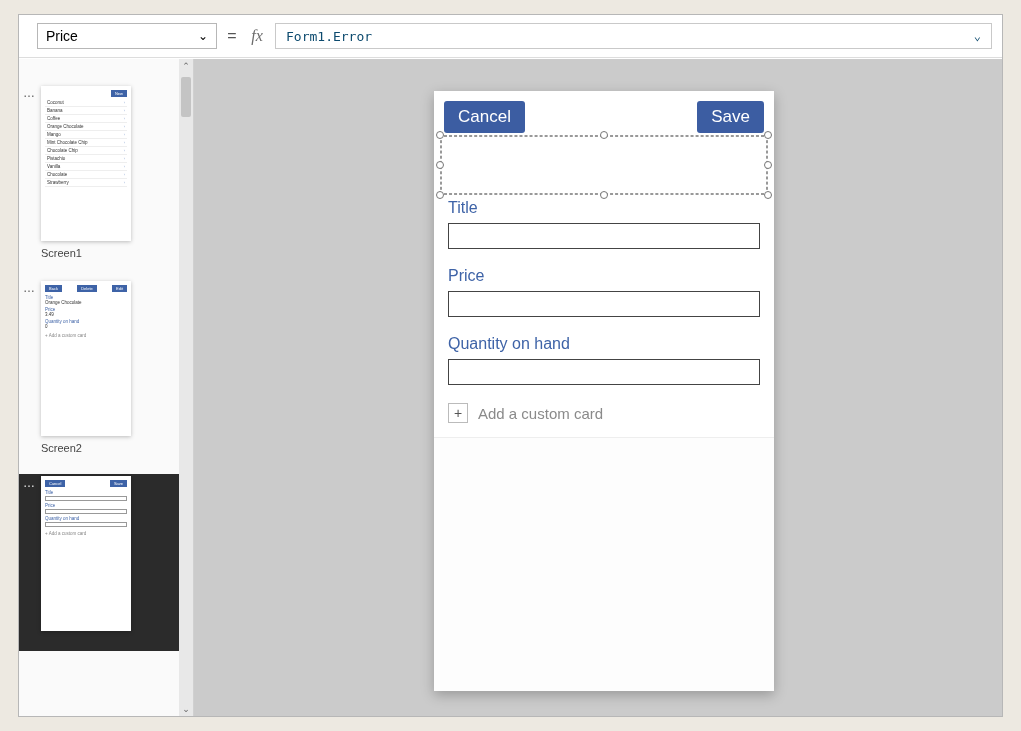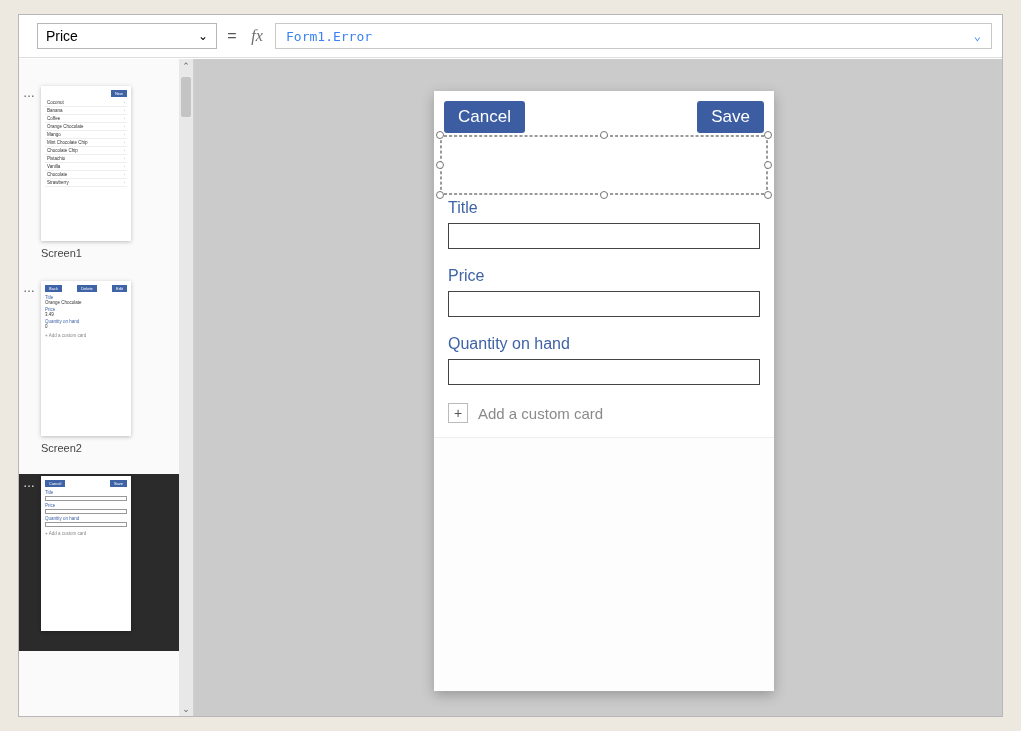--- a/index.html
+++ b/index.html
@@ -44,21 +44,21 @@
   .formula-input {
     flex: 1;
     height: 26px;
     border: 1px solid #c9c9c9;
     display: flex;
     align-items: center;
     justify-content: space-between;
     padding: 0 10px;
     font-family: Consolas, monospace;
     font-size: 13px;
-    color: #3b82f6;
+    color: #0c4a6e;
   }
 
   
   .workspace {
     position: absolute;
     top: 44px; left: 0; right: 0; bottom: 0;
     display: flex;
     background: #cbcbcb;
   }
 

